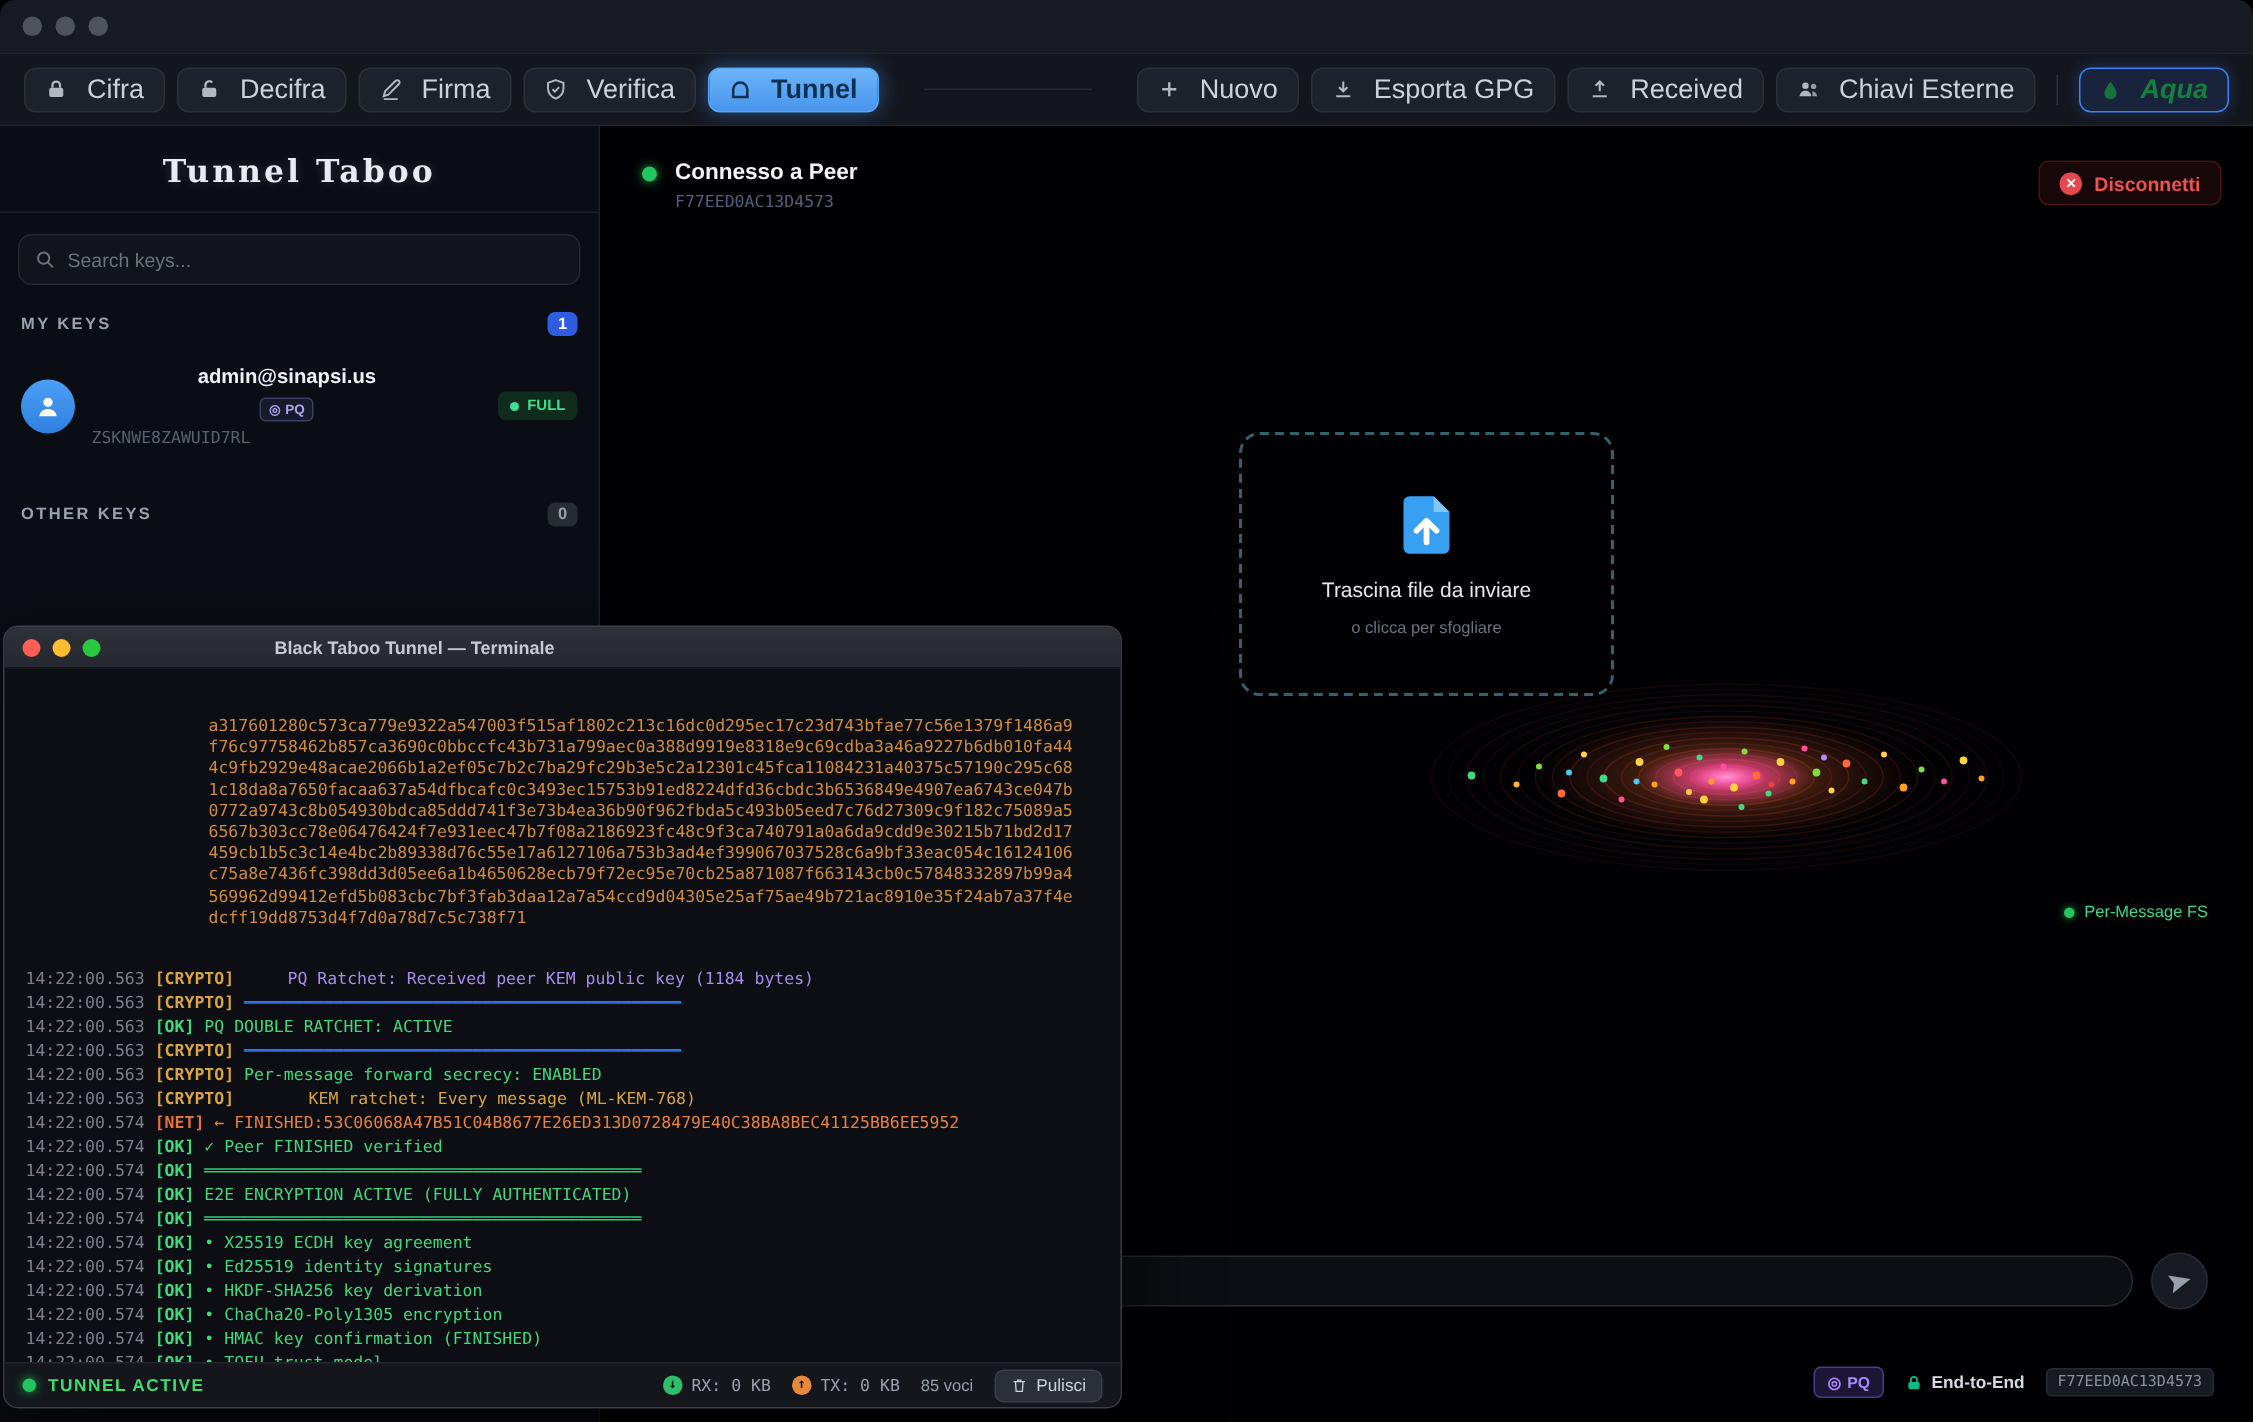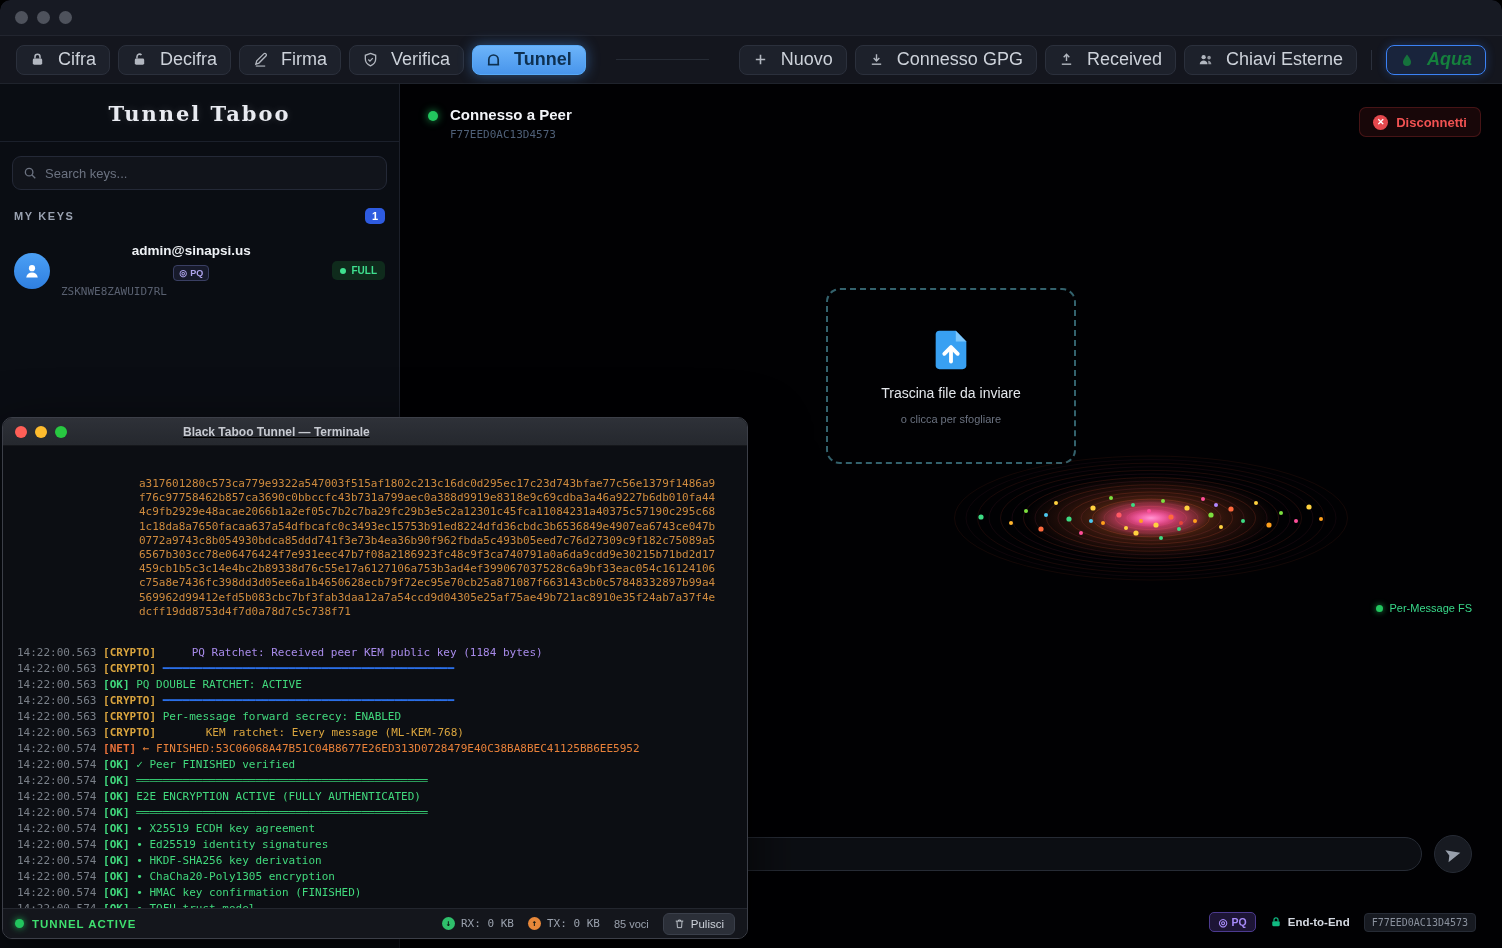--- a/index.html
+++ b/index.html
@@ -64,21 +64,21 @@
   .msg-input { flex:1; height:34px; border-radius:17px; background:#0c0e13; border:1px solid #262b35; outline:none; color:#cdd2da; font-size:13px; padding:0 16px; font-family:"Liberation Sans", sans-serif; }
   .send-btn { width:38px; height:38px; border-radius:50%; background:#171a21; border:1px solid #262b35; display:flex; align-items:center; justify-content:center; cursor:default; }
 
   .statusbar { position:absolute; right:26px; bottom:16px; display:flex; align-items:center; gap:14px; }
   .badge-pq2 { font-size:10.5px; font-weight:700; color:#a78bfa; background:#1d1536; border:1px solid #4c3a8f; border-radius:5px; padding:3px 8px; display:inline-flex; align-items:center; gap:4px; }
   .e2e { display:flex; align-items:center; gap:6px; font-size:11.5px; font-weight:600; color:#d5dae2;text-align:right; }
   .badge-peer { font-family:"DejaVu Sans Mono", monospace; font-size:10px; color:#8a919d; background:#171a21; border:1px solid #262b35; border-radius:4px; padding:3px 7px; }
 
   
   .terminal { position:absolute; left:2px; top:417px; width:746px; height:522px; border-radius:10px; border:1px solid #3c3f48; background:#0c0e13; box-shadow:0 22px 60px rgba(0,0,0,.75); overflow:hidden; display:flex; flex-direction:column; }
-  .term-titlebar { height:28px; flex:0 0 auto; background:linear-gradient(180deg,#2e3138,#25282e); border-bottom:1px solid #15171b; display:flex; align-items:center; padding:0 12px;text-decoration:underline; }
+  .term-titlebar { height:28px; flex:0 0 auto; background:linear-gradient(180deg,#2e3138,#25282e); border-bottom:1px solid #15171b; display:flex; align-items:center; padding:0 12px; }
   .tlight { width:12px; height:12px; border-radius:50%; margin-right:8px; }
   .tlight.red { background:#ff5f57; } .tlight.yellow { background:#febc2e; } .tlight.green { background:#28c841; }
   .term-title { margin-left:108px; font-size:12px; font-weight:700; color:#c7cad1; }
   .term-body { flex:1; overflow:hidden; padding:5px 0 0 14px; font-family:"DejaVu Sans Mono", monospace; font-size:11px; white-space:pre; }
   .hex-line { line-height:14.2px; color:#cf8b3e; padding-left:122px; }
   .log-line { line-height:16px; }
   .ts { color:#7a8089; }
   .tag-crypto { color:#d9a43e; font-weight:700; }
   .tag-ok { color:#41d97d; font-weight:700; }
   .tag-net { color:#e8713a; font-weight:700; }
@@ -153,21 +153,21 @@
       <svg width="15" height="15" viewBox="0 0 16 16">
           <path d="M8 3v10M3 8h10" stroke="currentColor" stroke-width="1.7"></path>
         </svg>
       <span>Nuovo</span>
     </button>
     <button class="tb-btn">
       <svg width="15" height="15" viewBox="0 0 16 16">
           <path d="M8 2.5v6.5M5 6.5L8 9.5l3-3" fill="none" stroke="currentColor" stroke-width="1.5"></path>
           <path d="M3 13h10" stroke="currentColor" stroke-width="1.5"></path>
         </svg>
-      <span>Connesso GPG</span>
+      <span>Esporta GPG</span>
     </button>
     <button class="tb-btn">
       <svg width="15" height="15" viewBox="0 0 16 16">
           <path d="M8 9.5V3M5 5.5L8 2.5l3 3" fill="none" stroke="currentColor" stroke-width="1.5"></path>
           <path d="M3 13h10" stroke="currentColor" stroke-width="1.5"></path>
         </svg>
       <span>Received</span>
     </button>
     <button class="tb-btn">
       <svg width="15" height="15" viewBox="0 0 16 16">
@@ -214,20 +214,24 @@
               <span>◎</span>
               <span>PQ</span>
             </span>
         </div>
         <div class="key-fpr">ZSKNWE8ZAWUID7RL</div>
       </div>
       <span class="badge-full">
           <span class="dot"></span>
           <span>FULL</span>
         </span>
+    </div>
+    <div class="sb-sec" style="margin-top:26px;">
+      <span class="sb-sec-label">OTHER KEYS</span>
+      <span class="badge-count gray">0</span>
     </div>
   </aside>
 
   <main class="main">
 
     <div class="peer-head">
       <span class="peer-dot"></span>
       <div>
         <div class="peer-label">Connesso a Peer</div>
         <div class="peer-id">F77EED0AC13D4573</div>

